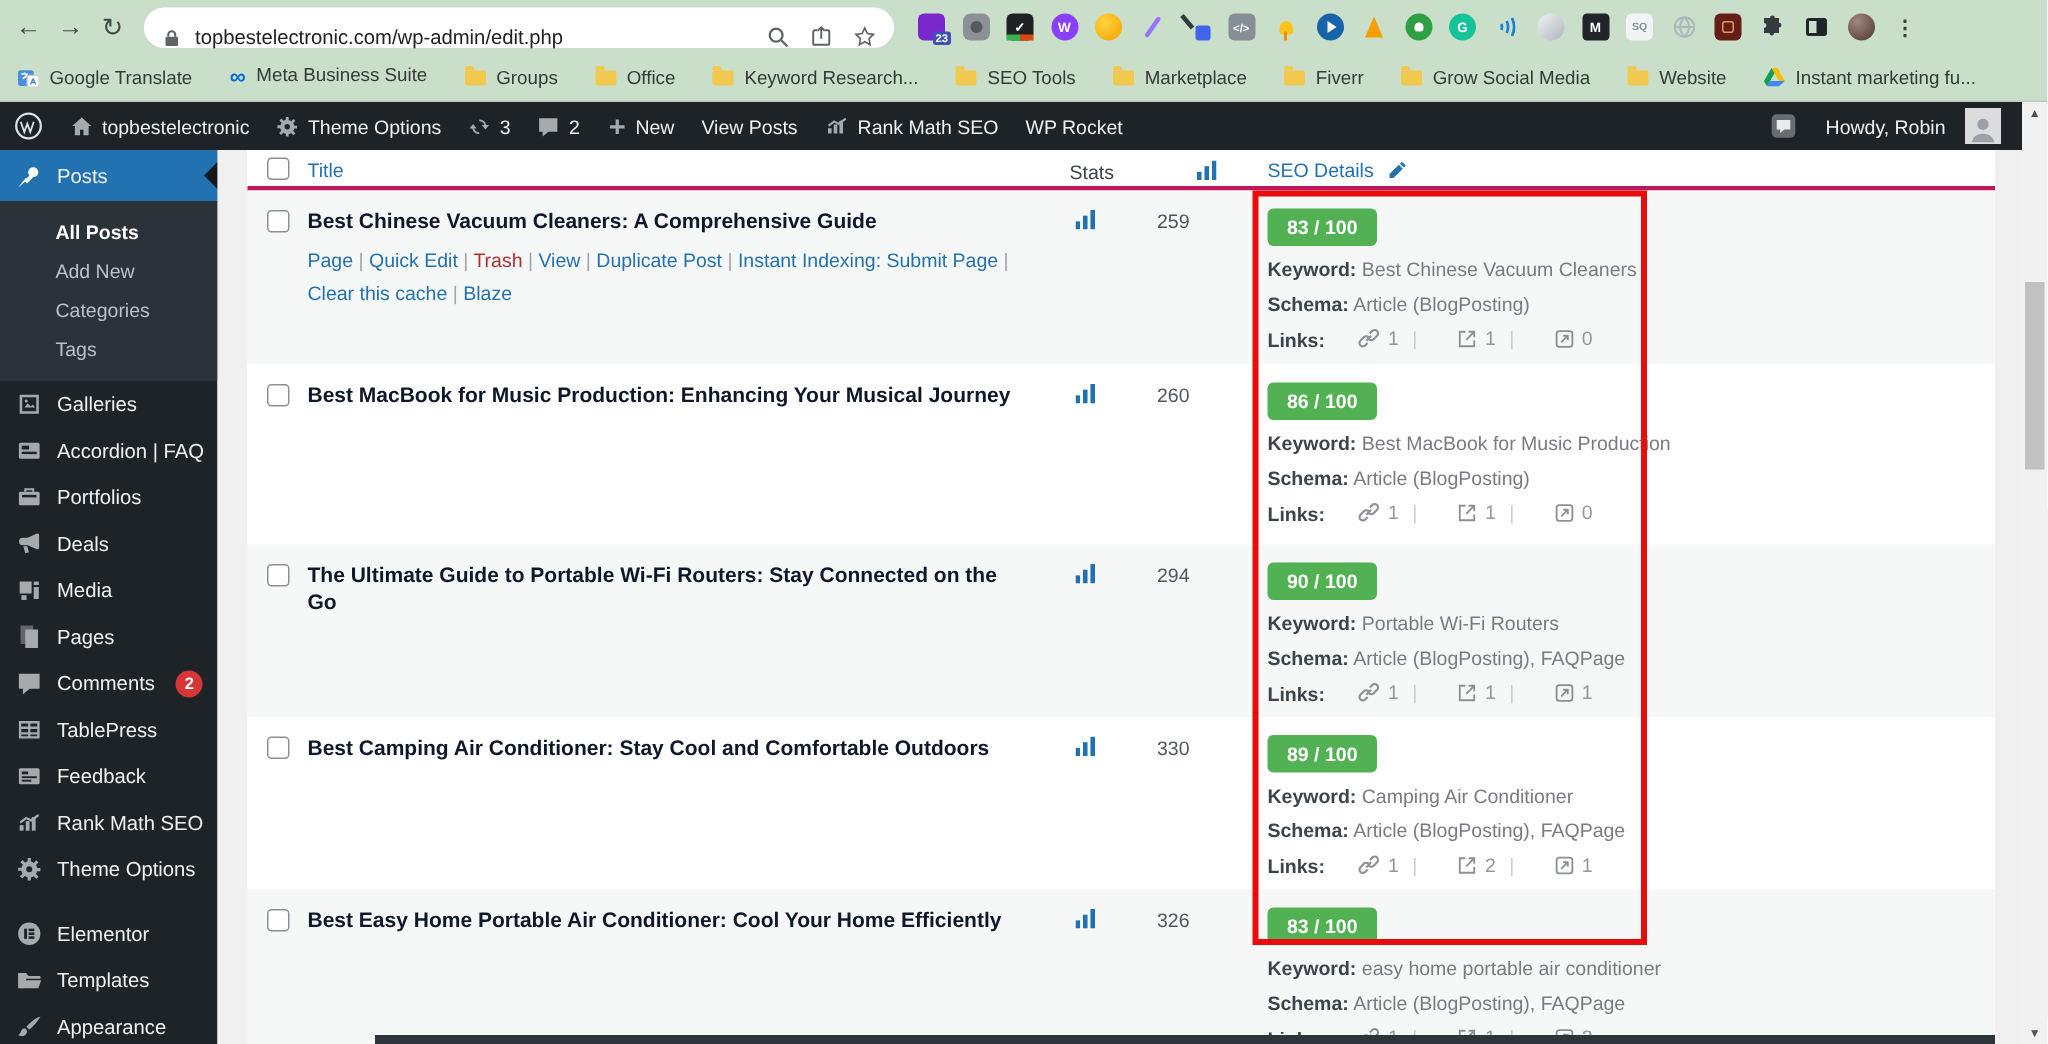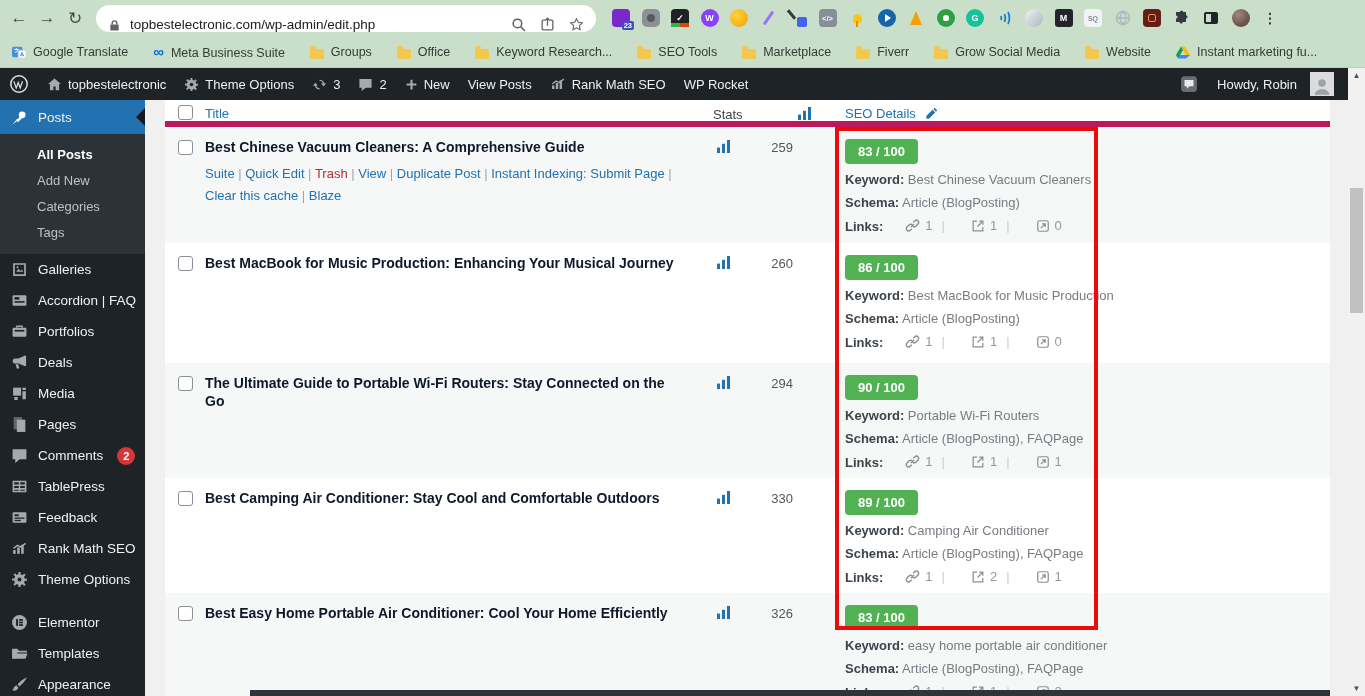--- a/index.html
+++ b/index.html
@@ -12,21 +12,21 @@
   .chrome{position:absolute;top:0;left:0;width:1365px;height:68px;background:#cadfc9}
   .toolbar{height:36px;display:flex;align-items:center;padding:0 6px;gap:2px}
   .navbtn{width:26px;height:26px;display:flex;align-items:center;justify-content:center;color:#454b47;font-size:17px;border-radius:50%}
   .omnibox{height:27px;width:500px;margin-left:6px;background:#fff;border-radius:14px;display:flex;align-items:flex-end;padding:0 12px;gap:9px}
   .url{font-size:13.5px;color:#202124;white-space:nowrap}
   .omni-right{margin-left:auto;display:flex;align-items:center;gap:14px}
   .extrow{display:flex;align-items:center;gap:11.5px;margin-left:14px}
   .ext{width:18px;height:18px;border-radius:4px;position:relative;display:flex;align-items:center;justify-content:center;color:#fff;font-size:9px;font-weight:700}
   .ext .mini-badge{position:absolute;right:-4px;bottom:-3px;background:#3f51b5;color:#fff;font-size:7.5px;font-weight:700;padding:0 2px;border-radius:2px;line-height:9px}
   .bookmarks{height:32px;display:flex;align-items:center;gap:25px;padding-left:12px;color:#343a36;font-size:12.5px;border-bottom:1px solid rgba(0,0,0,.08)}
-  .bm{display:flex;align-items:flex-end;gap:7px;white-space:nowrap}
+  .bm{display:flex;align-items:flex-start;gap:7px;white-space:nowrap}
   .folder{width:14px;height:10px;background:#f3c84f;border-radius:1.5px;position:relative;margin-top:2px}
   .folder::before{content:"";position:absolute;top:-2.5px;left:0;width:6px;height:3px;background:#f3c84f;border-radius:1.5px 1.5px 0 0}
 
   
   .adminbar{position:absolute;top:68px;left:0;width:1348px;height:32px;background:#1d2327;color:#f0f0f1;display:flex;align-items:flex-start;font-size:13px}
   .ab-item{display:flex;align-items:center;gap:6px;padding:0 9px;height:32px;white-space:nowrap}
   .ab-item .icon{color:#a7aaad}
   .ab-right{margin-left:auto;display:flex;align-items:center}
   .avatar{width:24px;height:24px;background:#dcdcde;display:flex;align-items:flex-end;justify-content:center;overflow:hidden;margin-left:7px}
 
@@ -39,21 +39,21 @@
   .mi-active::after{content:"";position:absolute;right:0;top:8px;border-top:9px solid transparent;border-bottom:9px solid transparent;border-right:9px solid #16191c}
   .submenu{background:#2c3338;padding:7px 0 9px}
   .smi{display:block;padding:5.5px 0 5.5px 37px;font-size:13px;color:#bec1c6}
   .smi.current{color:#fff;font-weight:700}
   .cbadge{background:#d63638;color:#fff;border-radius:50%;min-width:18px;height:18px;display:inline-flex;align-items:center;justify-content:center;font-size:11px;font-weight:600;margin-left:4px}
   .menugap{height:12px}
 
   
   .content{position:absolute;top:100px;left:145px;width:1203px;height:596px;background:#f0f0f1}
   .table{position:absolute;left:20px;top:0;width:1165px;background:#fff}
-  .thead{height:27px;position:relative;background:#fff;border-bottom:6px solid #be185d}
+  .thead{height:27px;position:relative;background:#fff;border-bottom:3px solid #be185d}
   .trow{position:relative}
   .trow:nth-child(even){background:#f6f7f7}
   .trow:nth-child(odd){background:#fff}
   .cb{position:absolute;left:13px;width:15px;height:15px;border:1px solid #8c8f94;border-radius:3px;background:#fff}
   .col-title{position:absolute;left:40px;top:11px;width:475px}
   .title-link{font-size:14px;font-weight:600;color:#0f172a;text-decoration:none;line-height:1.3}
   .row-actions{margin-top:7px;font-size:13px;color:#2271b1;line-height:1.65;width:468px}
   .action{color:#2271b1;text-decoration:none}
   .action.trash{color:#b32d2e}
   .action:not(:last-child)::after{content:" | ";color:#a0a5aa}
@@ -522,21 +522,21 @@
             </svg>
           </span>
       </span>
     </div>
 
     <div class="trow" style="height:116px;background:#f6f7f7">
       <span class="cb" style="top:13px"></span>
       <div class="col-title">
         <span class="title-link">Best Chinese Vacuum Cleaners: A Comprehensive Guide</span>
         <div class="row-actions">
-          <span class="action">Suite</span><span class="action">Quick Edit</span><span class="action trash">Trash</span><span class="action">View</span><span class="action">Duplicate Post</span><span class="action">Instant Indexing: Submit Page</span><span class="action">Clear this cache</span><span class="action">Blaze</span>
+          <span class="action">Page</span><span class="action">Quick Edit</span><span class="action trash">Trash</span><span class="action">View</span><span class="action">Duplicate Post</span><span class="action">Instant Indexing: Submit Page</span><span class="action">Clear this cache</span><span class="action">Blaze</span>
         </div>
       </div>
       <span class="stats-icon icon">
           <svg width="13" height="13" viewBox="0 0 12 12" fill="currentColor">
             <rect x="0" y="7" width="2.8" height="5"></rect>
             <rect x="4.6" y="3.5" width="2.8" height="8.5"></rect>
             <rect x="9.2" y="0" width="2.8" height="12"></rect>
           </svg>
         </span>
       <span class="stats-num">259</span>

